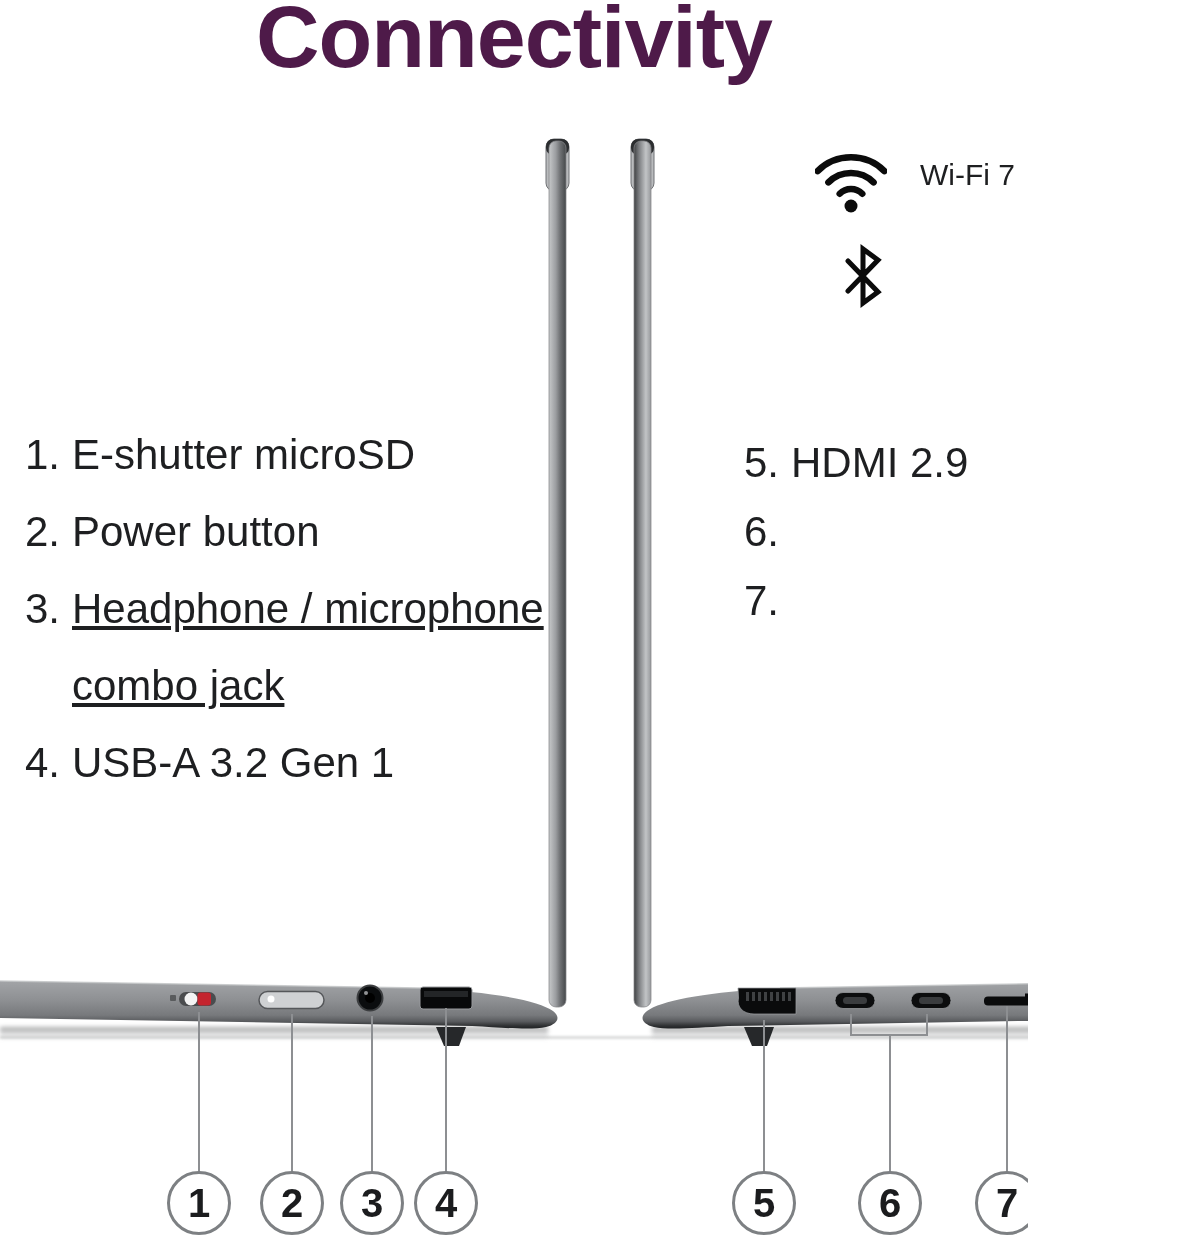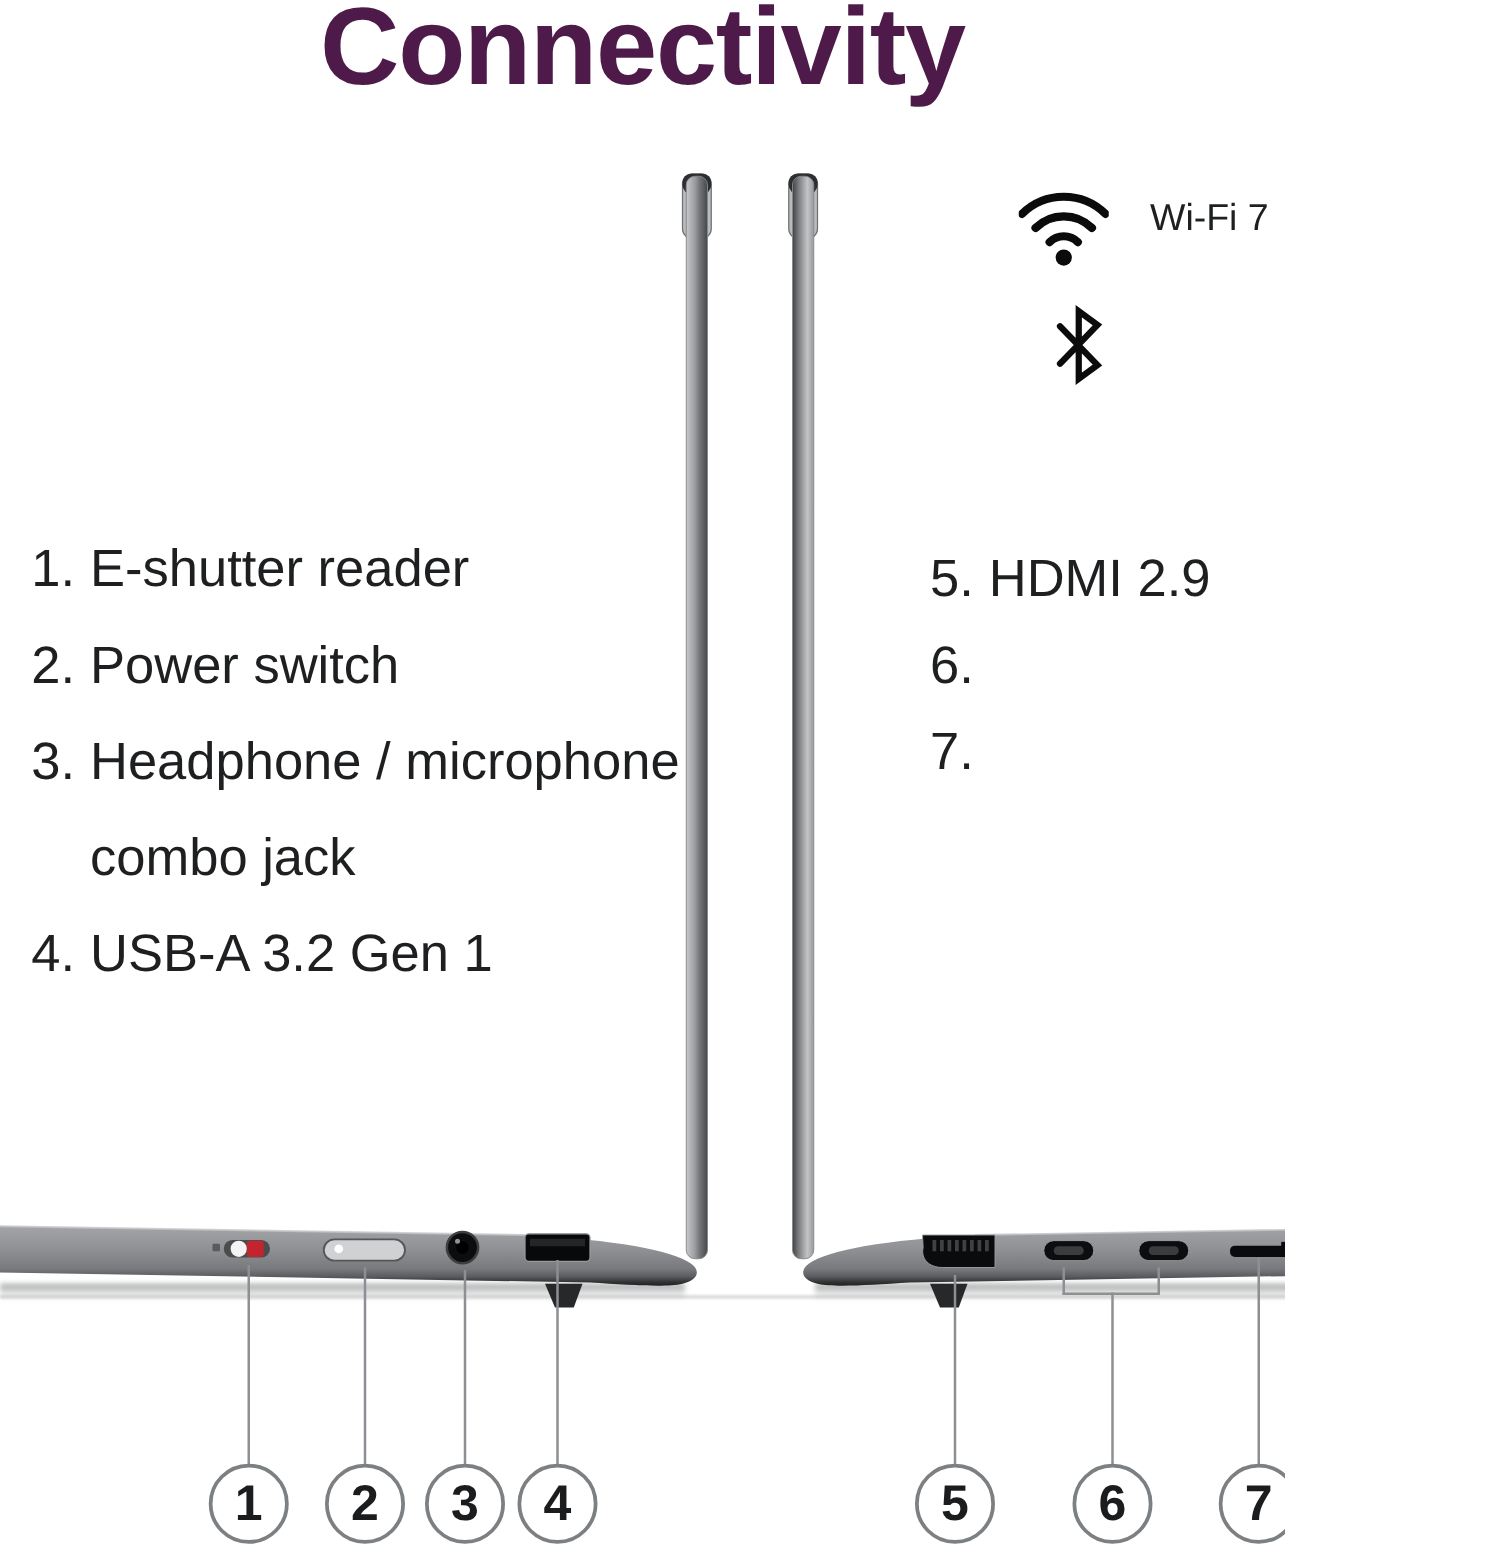--- a/index.html
+++ b/index.html
@@ -164,29 +164,29 @@
   </svg>
   <div class="wireless-label" style="left:920px;top:150px;">Wi-Fi 7</div>
 
   <svg class="abs" style="left:841px;top:243px;z-index:5;" width="44" height="66" viewBox="0 0 44 66">
     <path d="M7 18 L37 49 L22 60 L22 6 L37 17 L7 48" stroke="#0b0b0b" stroke-width="5" fill="none" stroke-linejoin="miter" stroke-linecap="round"></path>
   </svg>
 
   <div class="list list-left">
     <div class="li">
       <span class="num">1.</span>
-      <span class="txt">E-shutter reader</span>
+      <span class="txt">E-shutter microSD</span>
     </div>
     <div class="li">
       <span class="num">2.</span>
-      <span class="txt">Power switch</span>
+      <span class="txt">Power button</span>
     </div>
     <div class="li">
       <span class="num">3.</span>
-      <span class="txt" style="max-width:530px;">Headphone / microphone combo jack</span>
+      <span class="txt" style="max-width:530px;text-decoration:underline;">Headphone / microphone combo jack</span>
     </div>
     <div class="li">
       <span class="num">4.</span>
       <span class="txt">USB-A 3.2 Gen 1</span>
     </div>
   </div>
 
   <div class="list list-right">
     <div class="li">
       <span class="num">5.</span>

